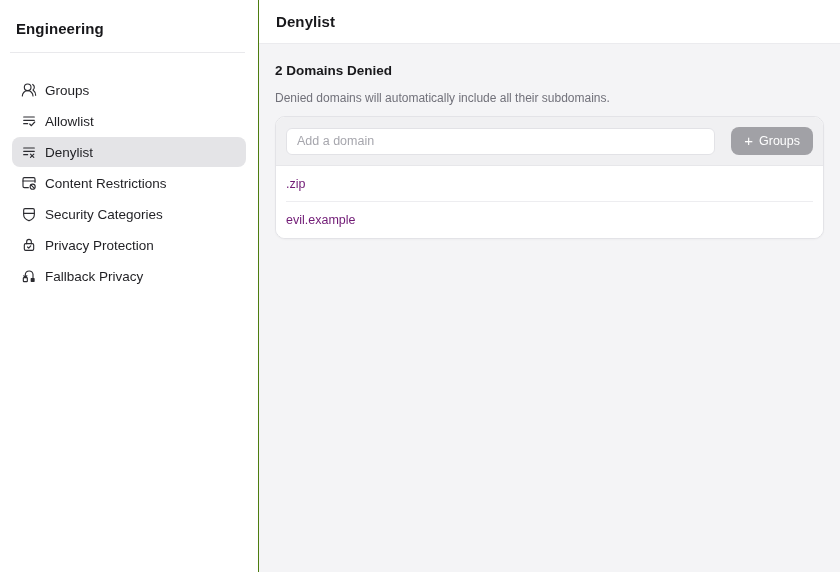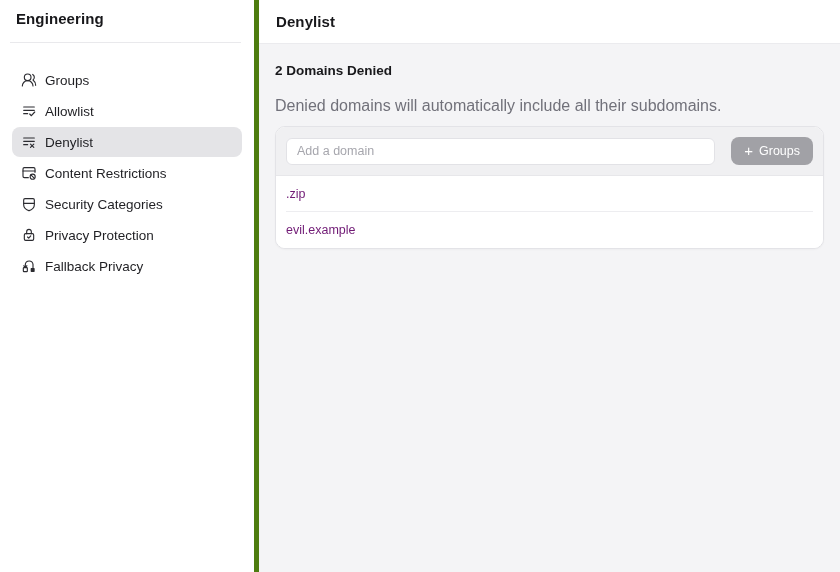--- a/index.html
+++ b/index.html
@@ -11,22 +11,22 @@
     color: #18181b;
     -webkit-font-smoothing: antialiased;
   }
 
   
   .sidebar {
     width: 259px;
     min-width: 259px;
     height: 100%;
     background: #ffffff;
-    border-right: 5px solid #4d7c0f;
-    padding-top: 10px;
+    border-right: 1px solid #4d7c0f;
+    padding-top: 20px;
   }
   .sidebar-title {
     font-size: 15px;
     font-weight: 700;
     color: #18181b;
     padding: 0 16px;
     letter-spacing: .1px;
   }
   .sidebar-divider {
     height: 1px;
@@ -68,21 +68,21 @@
     flex: none;
   }
   .main-title { font-size: 15px; font-weight: 700; color: #18181b; letter-spacing: .1px; }
   .main-content {
     flex: 1;
     background: #f4f4f6;
     padding: 19px 16px;
     overflow: hidden;
   }
   .section-title { font-size: 13.5px; font-weight: 700; color: #18181b; }
-  .section-desc { font-size: 16px; color: #71717a; margin-top: 19px; }
+  .section-desc { font-size: 12px; color: #71717a; margin-top: 13px; }
 
   
   .card {
     margin-top: 11px;
     background: #ffffff;
     border: 1px solid #e3e3e7;
     border-radius: 10px;
     overflow: hidden;
     box-shadow: 0 1px 2px rgba(0,0,0,.03);
   }

